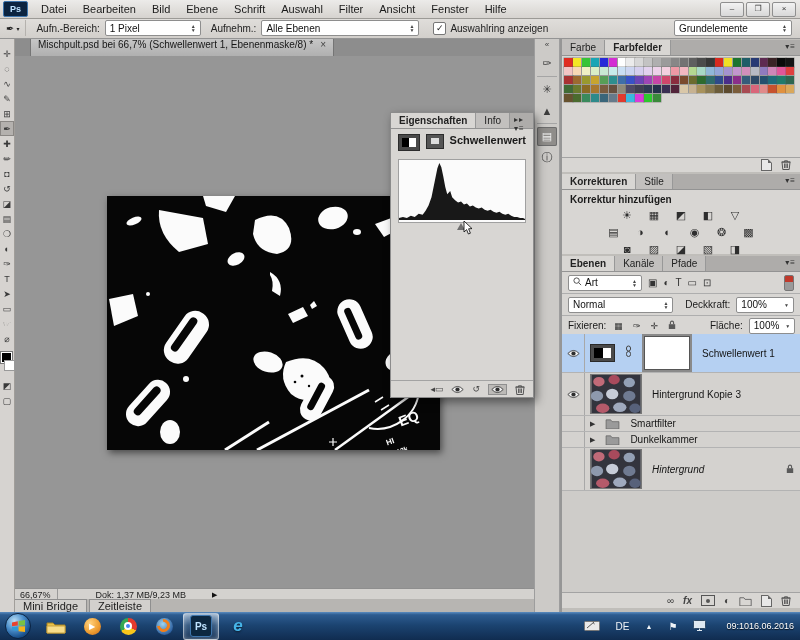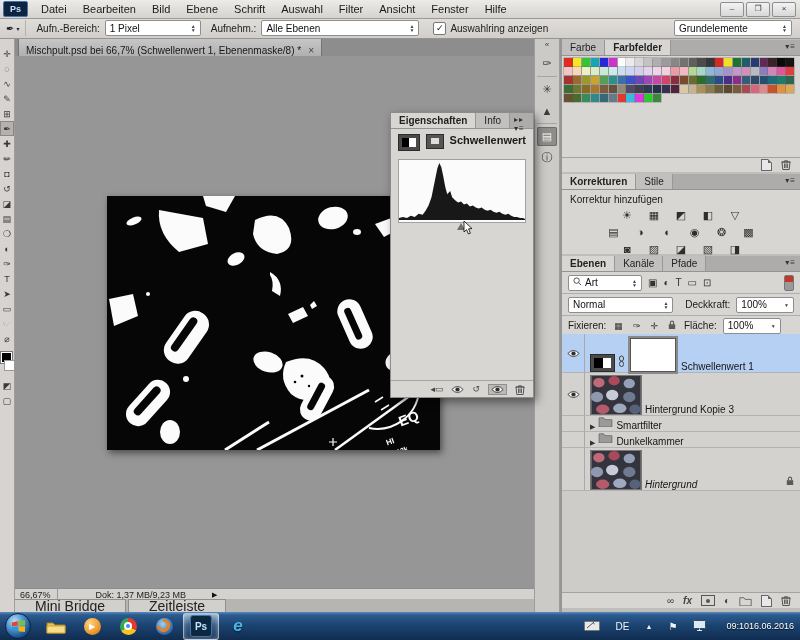--- a/index.html
+++ b/index.html
@@ -33,21 +33,21 @@
   .tool{width:14px;height:15px;display:flex;align-items:center;justify-content:center;
     font-size:9px;color:#3a3a3a;cursor:default}
   .tool.selected{background:#b4b1ae;box-shadow:inset 0 0 0 1px #8a8784}
   #fgbg{position:relative;width:14px;height:26px;margin-top:6px}
   #fg-chip{position:absolute;left:1px;top:0;width:9px;height:9px;background:#000;border:1px solid #fff;outline:1px solid #777}
   #bg-chip{position:absolute;left:4px;top:8px;width:9px;height:9px;background:#fff;border:1px solid #999}
   
   #doc-tabbar{position:absolute;left:14px;top:38px;width:520px;height:18px;background:#8d8d8d;
     display:flex;align-items:flex-end;z-index:4}
   #doc-tab{height:17px;background:linear-gradient(#c6c6c6,#b0b0b0);border:1px solid #757575;border-bottom:none;
-    display:flex;align-items:flex-end;gap:7px;padding:0 7px;font-size:10px;color:#161616;margin-left:4px}
+    display:flex;align-items:flex-start;gap:7px;padding:0 7px;font-size:10px;color:#161616;margin-left:16px}
   #doc-tab .close{font-size:10px;color:#444}
   #canvas-area{position:absolute;left:14px;top:56px;width:520px;height:532px;background:#969696;z-index:1}
   #canvas{position:absolute;left:93px;top:140px;width:333px;height:254px;background:#000;
     box-shadow:2px 3px 7px rgba(0,0,0,.5)}
   
   #props{position:absolute;left:390px;top:112px;width:142px;height:284px;background:#d8d6d3;
     border:1px solid #8c8c8c;box-shadow:3px 4px 9px rgba(0,0,0,.45);z-index:20;font-size:10px}
   .ptabs{height:15px;background:#aeacaa;display:flex;border-bottom:1px solid #939393}
   .ptab{padding:0 8px;line-height:15px;font-size:10px;color:#222;background:#c2c0be;border-right:1px solid #989898}
   .ptab.active{background:#d8d6d3;font-weight:bold}
@@ -83,61 +83,61 @@
   
   #panels{position:absolute;left:562px;top:38px;width:238px;height:574px;background:#c0beba;z-index:6}
   .panel{position:absolute;left:0;width:238px;background:#d8d6d3;border-top:1px solid #98989
 8;box-sizing:border-box}
   #swatch-grid{padding:2px 2px;display:flex;flex-wrap:wrap;align-content:flex-start;background:#d8d6d3}
   .swatch{width:8.2px;height:8.2px;margin:.35px;box-shadow:0 0 0 .5px rgba(90,90,90,.55)}
   .panel-footer{position:absolute;left:0;bottom:0;width:100%;height:15px;border-top:1px solid #a3a3a3;
     display:flex;align-items:center;justify-content:flex-end;gap:9px;padding-right:9px;box-sizing:border-box;color:#555}
   .mini-page{width:9px;height:10px;background:#e8e8e8;border:1px solid #666;position:relative}
   .mini-page::after{content:"";position:absolute;right:-1px;top:-1px;border:2px solid #d8d6d3;border-left-color:#666;border-bottom-color:#666}
-  #adj-label{font-size:10px;font-weight:normal;padding:4px 0 2px 8px}
+  #adj-label{font-size:10px;font-weight:bold;padding:4px 0 2px 8px}
   .adj-row{display:flex;justify-content:center;gap:13px;padding:2px 0}
   .adj-icon{font-size:11px;color:#2e2e2e;width:14px;text-align:center}
   
   .lrow{display:flex;align-items:center;font-size:10px;border-bottom:1px solid #aeaeae;padding:0 6px;gap:6px;background:#d8d6d3}
   #filter-row{height:21px}
   #filter-dd{width:64px;height:14px}
   .lp-ico{font-size:10px;color:#333}
   #filter-toggle{margin-left:auto;width:8px;height:14px;background:linear-gradient(#c0392b 0 45%,#9a9a9a 45%);border:1px solid #777;border-radius:2px}
   #blend-row{height:21px}
   #blend-dd{width:96px;height:14px}
   #opacity-dd,#fill-dd{width:48px;height:14px}
   #lock-row{height:19px}
   .lock-ico{font-size:9px;color:#333;margin:0 2px}
   #layers-list{position:absolute;left:0;top:78px;width:238px;bottom:16px;background:#ceccc9;overflow:hidden}
   .layer-row{display:flex;align-items:stretch;border-bottom:1px solid #b3b3b3;background:#d4d2cf}
   .layer-row.selected{background:#b5d0f2}
   .row-adjustment{height:38px}.row-image{height:42px}.row-group{height:15px}
   .eye-cell{width:22px;border-right:1px solid #a8a8a8;display:flex;align-items:center;justify-content:center;flex:none}
-  .layer-body{display:flex;align-items:flex-end;gap:3px;flex:1;padding-left:5px;min-width:0}
+  .layer-body{display:flex;align-items:center;gap:10px;flex:1;padding-left:5px;min-width:0}
   .lname{font-size:10px;color:#141414;white-space:nowrap}
   .lname.it{font-style:italic}
   .adj-thumb{width:23px;height:16px;background:#4a4a4a;border:1px solid #2a2a2a;position:relative;flex:none}
   .adj-thumb::after{content:"";position:absolute;left:3px;top:3px;right:3px;bottom:3px;
     background:linear-gradient(90deg,#000 0 50%,#fff 50% 100%)}
   .mask-thumb{width:44px;height:32px;background:#fff;border:1px solid #555;outline:2px solid #8a8a8a;flex:none;margin:0 2px}
   .photo-thumb{flex:none;line-height:0;border:1px solid #777}
   .tri{font-size:7px;color:#333}
   .lock{margin-left:auto;margin-right:6px}
   #layers-footer{height:16px}
   #layers-footer .fx{font-size:10px;font-style:italic;font-weight:bold;color:#444}
   .mask-ico{width:12px;height:9px;border:1px solid #555;display:flex;align-items:center;justify-content:center}
   .mask-ico span{width:4px;height:4px;border-radius:50%;background:#555}
   
   #status-bar{position:absolute;left:14px;top:588px;width:520px;height:11px;background:#d4d2cf;
     border-top:1px solid #8e8e8e;display:flex;align-items:center;font-size:9px;color:#222;z-index:4}
   #zoom-box{padding:0 6px;border-right:1px solid #9a9a9a;height:100%;display:flex;align-items:center}
   #doc-size{margin-left:38px}
   #status-arrow{margin-left:26px;font-size:7px;color:#111}
   #bottom-tabs{position:absolute;left:14px;top:599px;width:520px;height:13px;background:#b7b5b2;display:flex;z-index:4}
-  .btab{background:#d2d0cd;border:1px solid #8f8f8f;border-bottom:none;font-size:14px;padding:0 20px;
+  .btab{background:#d2d0cd;border:1px solid #8f8f8f;border-bottom:none;font-size:11px;padding:0 8px;
     line-height:12px;color:#222;margin-right:2px}
   
   #taskbar{position:absolute;left:0;top:612px;width:800px;height:28px;
     background:linear-gradient(#5a8cc0 0%,#2d5c90 10%,#1b4370 48%,#102c50 100%);z-index:40;display:flex;align-items:center}
   #start-orb{width:24px;height:24px;border-radius:50%;margin:0 7px 0 5px;
     background:radial-gradient(circle at 35% 28%,#b8ddf5,#4a8ecb 40%,#1c5490 70%,#0c2d55);
     border:1px solid #0a2342;display:flex;align-items:center;justify-content:center}
   .tb-btn{width:34px;height:25px;border-radius:3px;display:flex;align-items:center;justify-content:center;margin:0 1px}
   .tb-btn.active{background:linear-gradient(rgba(255,255,255,.5),rgba(255,255,255,.14) 45%,rgba(255,255,255,.06));
     border:1px solid rgba(255,255,255,.55);box-shadow:inset 0 0 4px rgba(255,255,255,.4)}
@@ -598,21 +598,21 @@
     </div>
     <div class="lrow" id="lock-row">
       <span>Fixieren:</span>
       <span class="lock-ico">▦</span>
       <span class="lock-ico">✑</span>
       <span class="lock-ico">✛</span>
       <span class="lock-ico"><svg width="8" height="10" viewBox="0 0 10 12">
             <rect x="1" y="5" width="8" height="6" fill="#5a5a5a"></rect>
             <path d="M3 5 V3.2 a2 2 0 0 1 4 0 V5" fill="none" stroke="#5a5a5a" stroke-width="1.4"></path>
           </svg></span>
-      <span style="margin-left:0">Fläche:</span>
+      <span style="margin-left:26px">Fläche:</span>
       <span class="dropdown" id="fill-dd">
         <span>100%</span>
         <span class="dd-arrows">
             <span>▼</span>
           </span>
       </span>
     </div>
     <div id="layers-list">
         <div class="layer-row row-adjustment selected">
           <span class="eye-cell">

